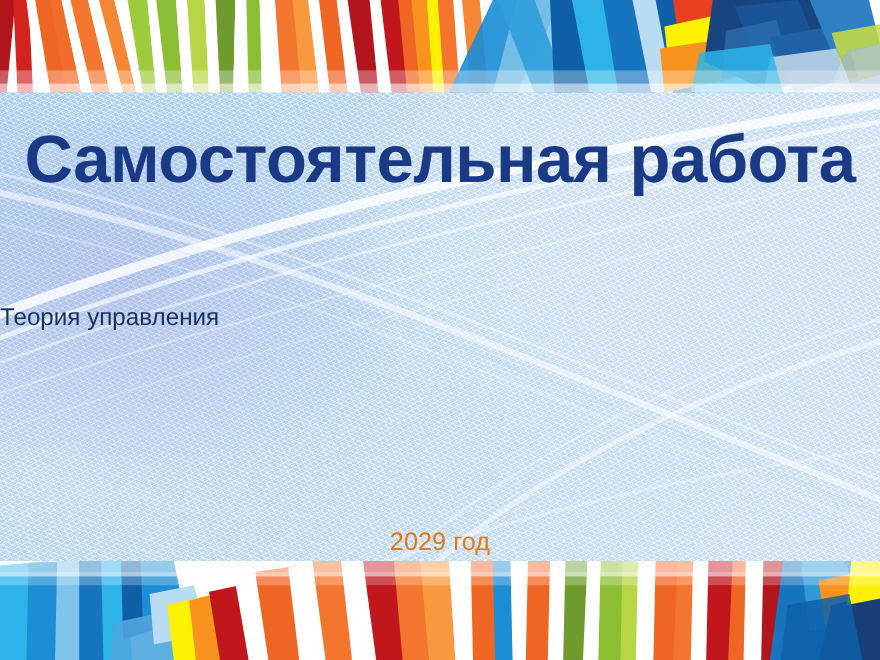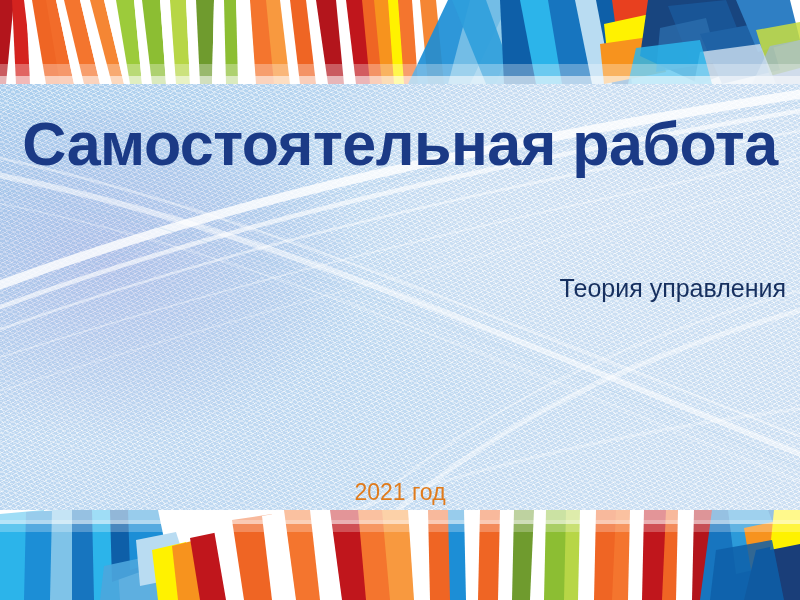--- a/index.html
+++ b/index.html
@@ -101,22 +101,22 @@
     line-height: 72px;
     font-weight: 700;
     letter-spacing: -0.5px;
     color: #1b3a86;
     white-space: nowrap;
   }
   .subtitle {
     position: absolute;
     left: 0; top: 272px;
     width: 786px;
-    text-align: right;
-    font-size: 25px;
+    text-align: left;
+    font-size: 22px;
     line-height: 32px;
     font-weight: 400;
     color: #17305f;
   }
   .year {
     position: absolute;
     left: 0; top: 477px;
     width: 800px;
     text-align: center;
     font-size: 23px;
@@ -281,15 +281,15 @@
 
       <rect x="0" y="0" width="800" height="14" fill="#ffffff" opacity="0.55"></rect>
       <rect x="0" y="10" width="800" height="12" fill="#ffffff" opacity="0.25"></rect>
     </svg>
   </div>
 
   <div class="title">Самостоятельная работа</div>
 
   <div class="subtitle">Теория управления</div>
 
-  <div class="year">2021 год</div>
+  <div class="year">2029 год</div>
 
 </div>
 
 </body></html>

